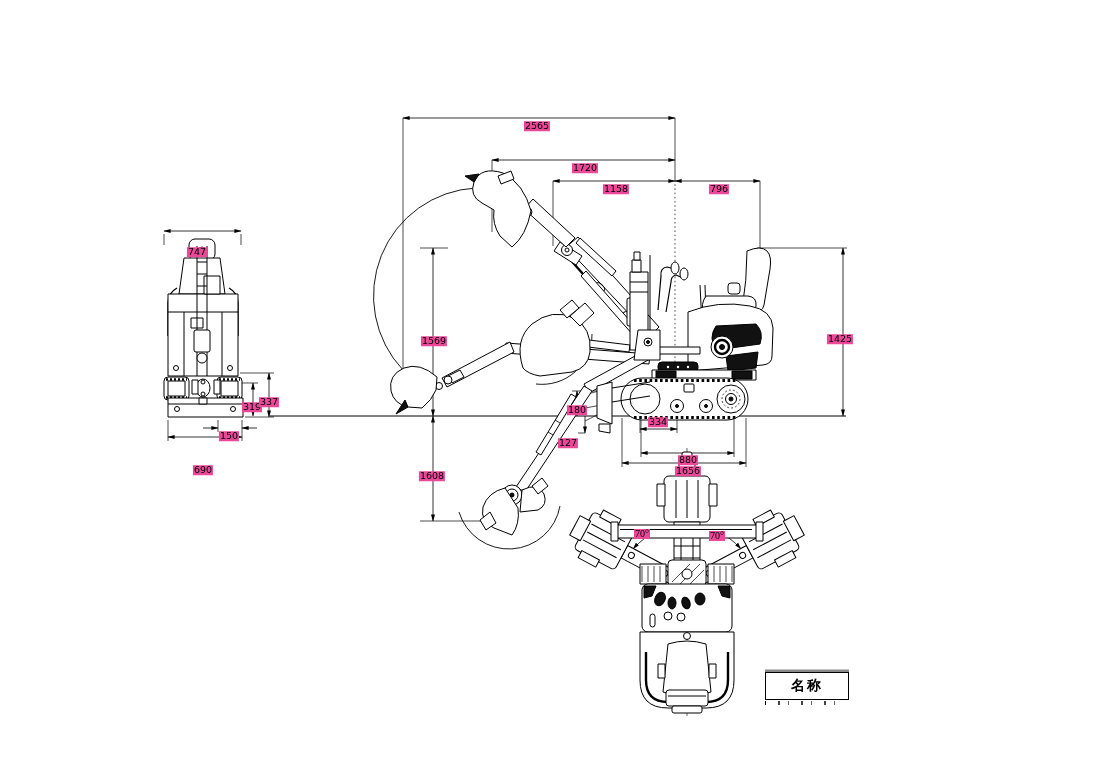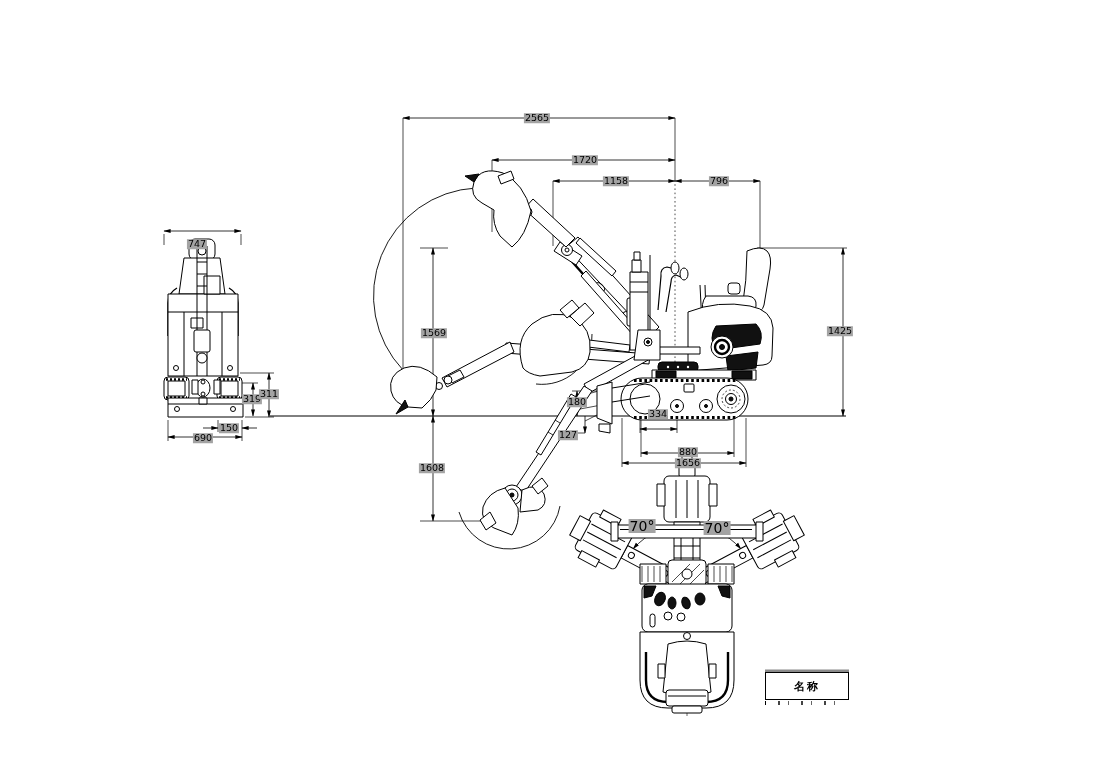--- a/index.html
+++ b/index.html
@@ -1,25 +1,25 @@
 <!DOCTYPE html>
 <html><head>
 <meta charset="utf-8">
 <style>
   html,body{margin:0;padding:0;background:#fff;}
   .canvas{position:relative;width:1094px;height:775px;background:#fff;overflow:hidden;
           font-family:"DejaVu Sans","Liberation Sans",sans-serif;}
   .canvas svg{position:absolute;left:0;top:0;}
   .dim{position:absolute;transform:translate(-50%,-50%);font-size:9.5px;line-height:1;
-       color:#000;background:#a3a3a3;padding:0 1px;white-space:nowrap;}
-  .angle{font-size:14px;}
+       color:#000;background:#ec4899;padding:0 1px;white-space:nowrap;margin-top:8px;}
+  .angle{font-size:10px;font-family:Liberation Serif, serif;}
   .title-table{position:absolute;left:765px;top:672px;width:82px;height:26px;
        border:1.6px solid #000;box-shadow:0 -2.5px 0 #8a8a8a;background:#fff;
        display:flex;align-items:center;justify-content:center;}
-  .title-table .hdr{font-size:11px;font-weight:bold;color:#000;letter-spacing:2px;}
+  .title-table .hdr{font-size:14px;font-weight:bold;color:#000;letter-spacing:2px;}
   .table-partial-row{position:absolute;left:765px;top:700.5px;width:72px;height:4px;
        border-left:1.4px solid #000;overflow:hidden;
        background:repeating-linear-gradient(90deg,transparent 0 12px,#444 12px 14px,transparent 14px 22px,#666 22px 23px);}
 </style>
 </head>
 <body>
 
 <div class="canvas">
 
 <svg width="1094" height="775" viewBox="0 0 1094 775">
@@ -344,23 +344,23 @@
   <div class="dim" style="left:434px;top:333px">1569</div>
   <div class="dim" style="left:840px;top:331px">1425</div>
   <div class="dim" style="left:432px;top:468px">1608</div>
   <div class="dim" style="left:577px;top:402px">180</div>
   <div class="dim" style="left:568px;top:435px">127</div>
   <div class="dim" style="left:658px;top:414px">334</div>
   <div class="dim" style="left:688px;top:452px">880</div>
   <div class="dim" style="left:688px;top:463px">1656</div>
   <div class="dim" style="left:197px;top:244px">747</div>
   <div class="dim" style="left:252px;top:399px">319</div>
-  <div class="dim" style="left:269px;top:394px">311</div>
+  <div class="dim" style="left:269px;top:394px">337</div>
   <div class="dim" style="left:229px;top:428px">150</div>
-  <div class="dim" style="left:203px;top:438px">690</div>
+  <div class="dim" style="left:203px;top:462px">690</div>
   <div class="dim angle" style="left:642px;top:526px">70°</div>
   <div class="dim angle" style="left:717px;top:528px">70°</div>
 
   <div class="title-table">
     <span class="hdr">名称</span>
   </div>
   <div class="table-partial-row"></div>
 
 </div>
 

